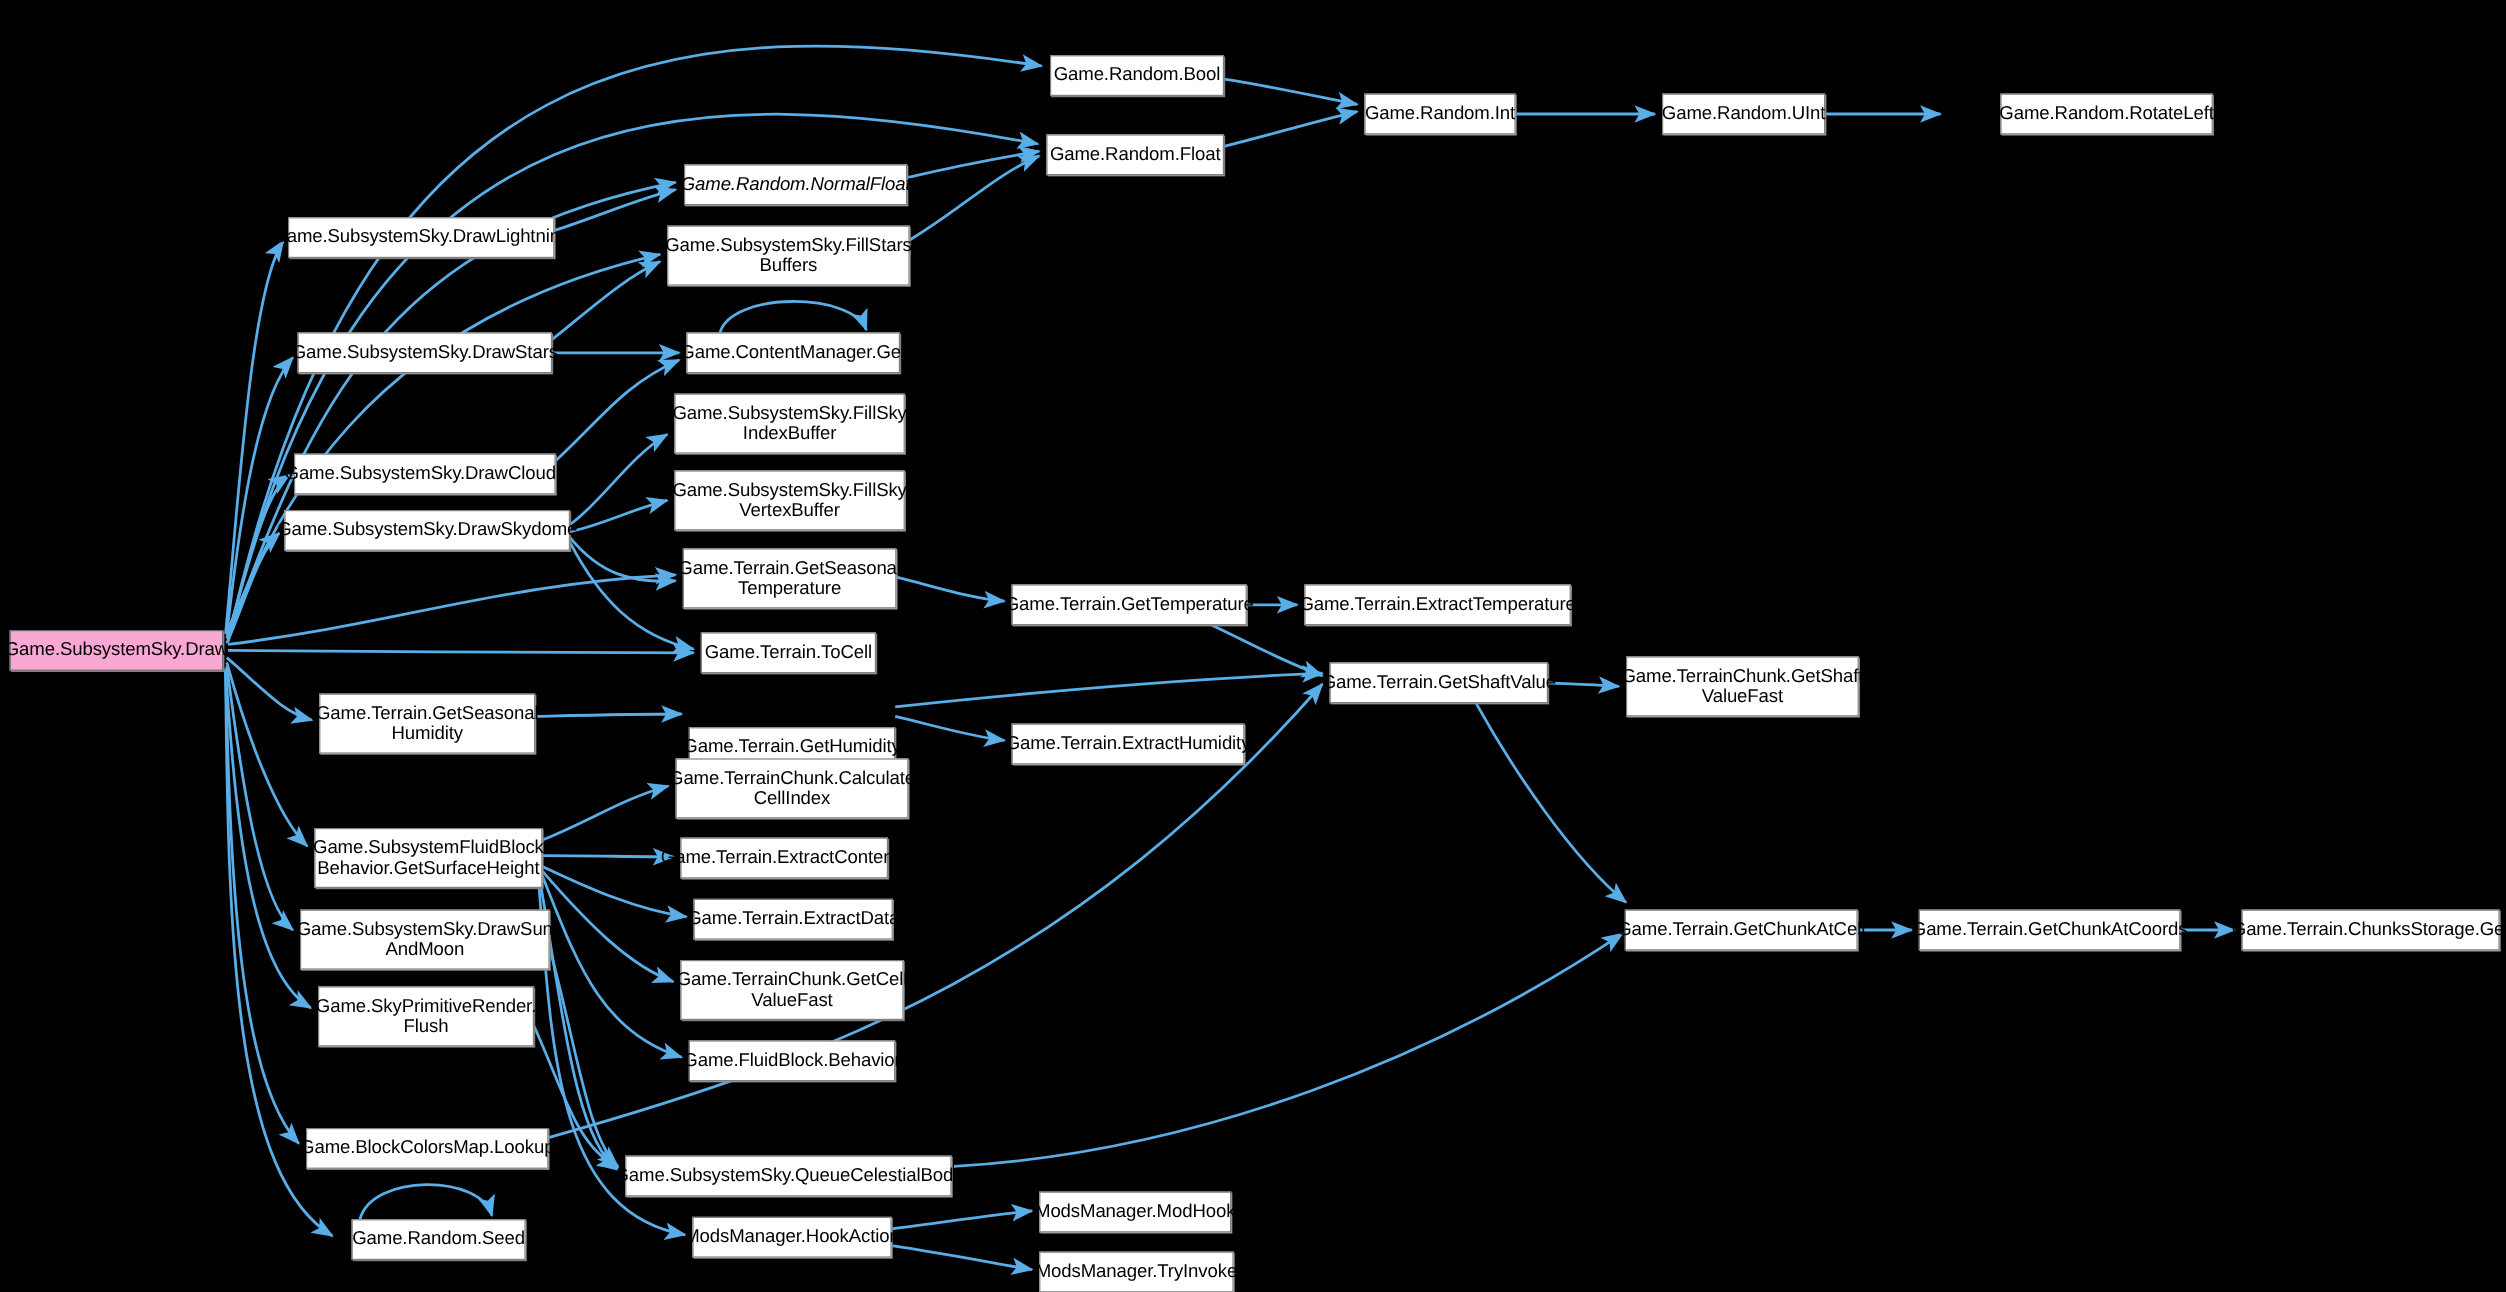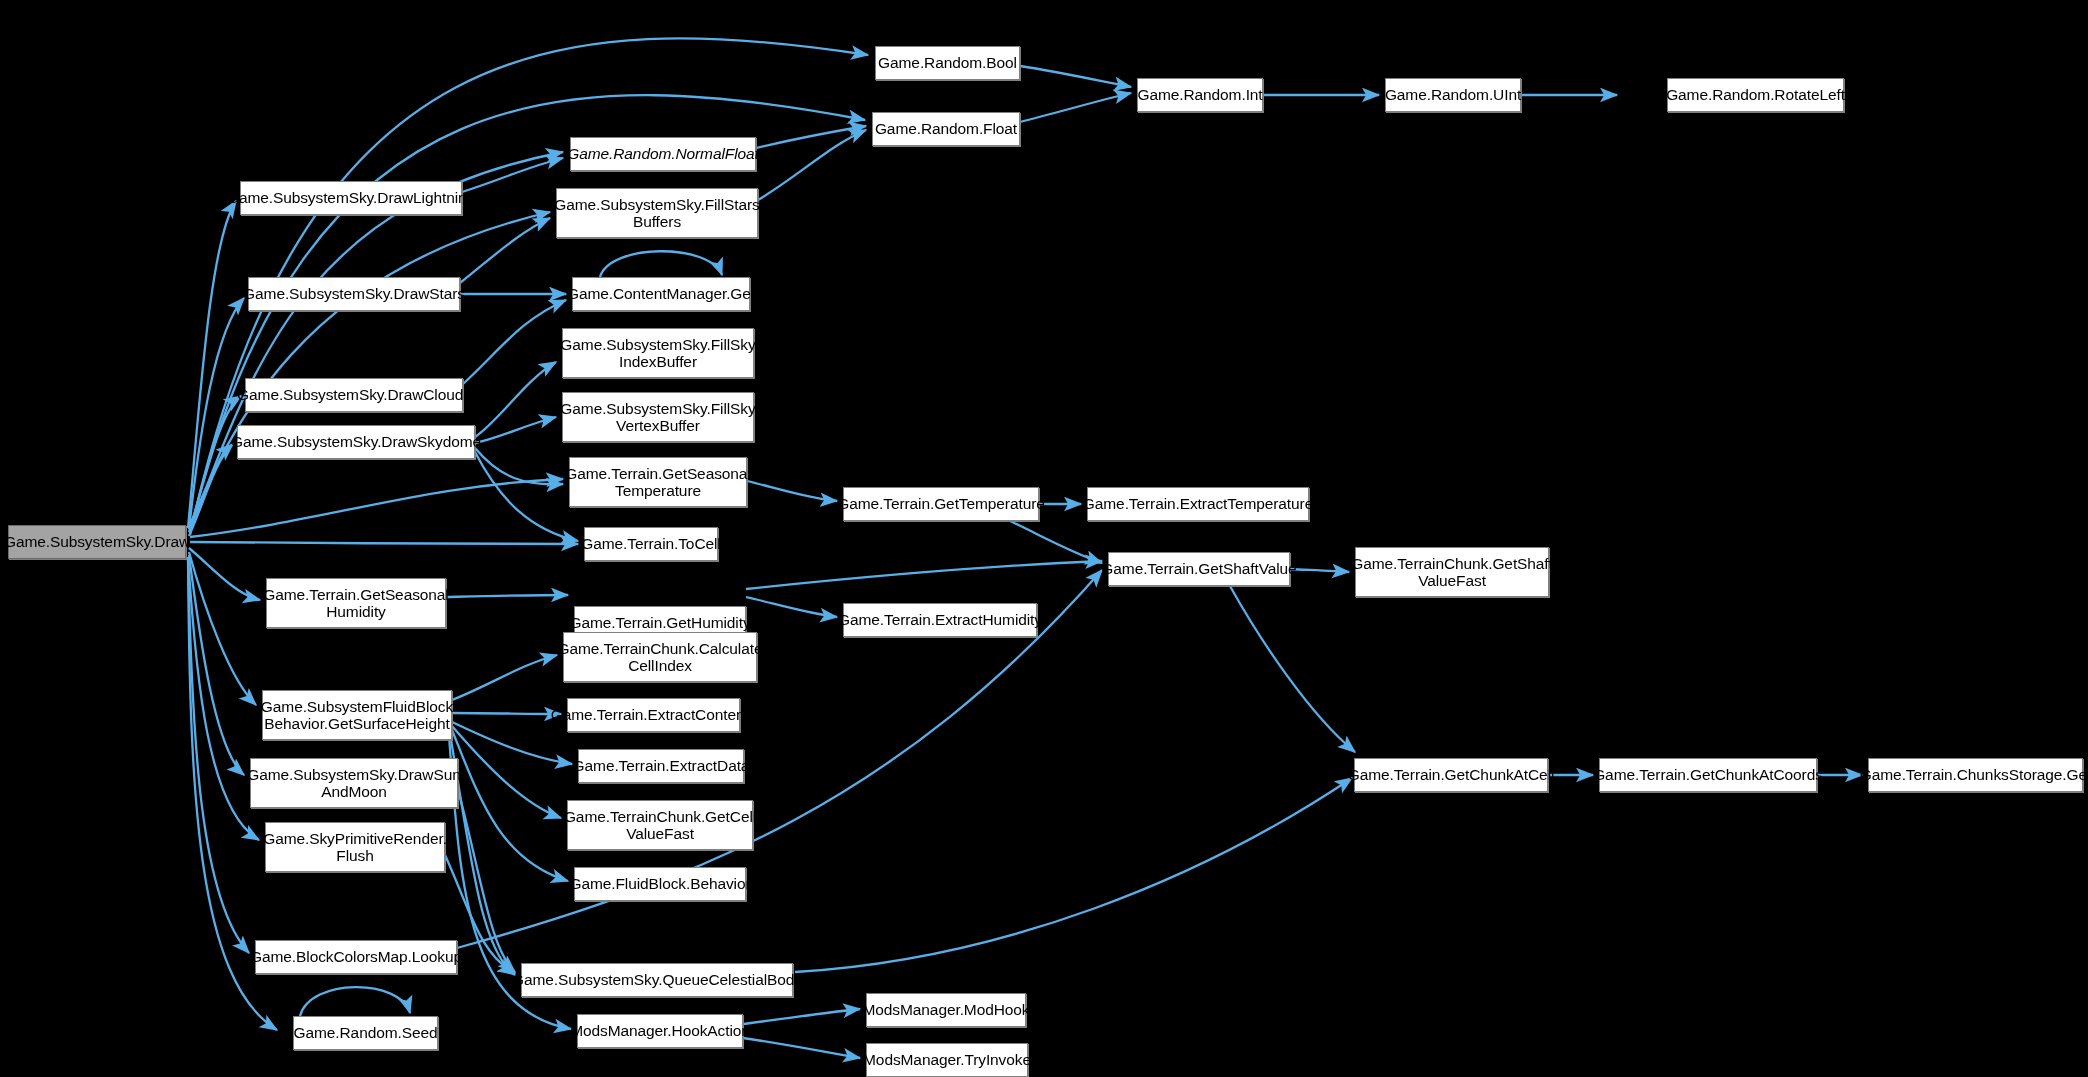--- a/index.html
+++ b/index.html
@@ -16,21 +16,21 @@
     display:flex;
     align-items:center;
     justify-content:center;
     text-align:center;
     font-size:15.5px;
     line-height:1.12;
     letter-spacing:-0.1px;
     white-space:pre-line;
     z-index:5;
   }
-  .node.root{background:#a3a3a3;border:1px solid #6b6b6b;}
+  .node.root{background:#f9a8d4;border:1px solid #6b6b6b;}
 </style>
 </head>
 <body>
 
 <div id="graph">
   <svg id="edges" viewBox="0 0 2088 1077" xmlns="http://www.w3.org/2000/svg">
     <defs>
       <marker id="arrow" markerWidth="9" markerHeight="9" refX="7.4" refY="3.2" orient="auto" markerUnits="strokeWidth">
         <path d="M0,0 L8,3.2 L0,6.4 L1.8,3.2 z" fill="#5aaee8"></path>
       </marker>
@@ -112,21 +112,21 @@
       <div class="node" style="left: 570px; top: 137px; width: 186px; height: 34px; font-style: italic;">Game.Random.NormalFloat</div>
       <div class="node" style="left: 556px; top: 188px; width: 202px; height: 50px;">Game.SubsystemSky.FillStars
 Buffers</div>
       <div class="node" style="left: 572px; top: 277px; width: 178px; height: 34px;">Game.ContentManager.Get</div>
       <div class="node" style="left: 562px; top: 328px; width: 192px; height: 50px;">Game.SubsystemSky.FillSky
 IndexBuffer</div>
       <div class="node" style="left: 562px; top: 392px; width: 192px; height: 50px;">Game.SubsystemSky.FillSky
 VertexBuffer</div>
       <div class="node" style="left: 569px; top: 457px; width: 178px; height: 50px;">Game.Terrain.GetSeasonal
 Temperature</div>
-      <div class="node" style="left: 584px; top: 527px; width: 134px; height: 34px;">Game.Terrain.ToCell</div>
+      <div class="node" style="left: 584px; top: 527px; width: 146px; height: 34px;">Game.Terrain.ToCell</div>
       <div class="node" style="left: 574px; top: 578px; width: 172px; height: 34px; margin-top: 28px;">Game.Terrain.GetHumidity</div>
       <div class="node" style="left: 563px; top: 632px; width: 194px; height: 50px;">Game.TerrainChunk.Calculate
 CellIndex</div>
       <div class="node" style="left: 567px; top: 698px; width: 173px; height: 34px;">Game.Terrain.ExtractContents</div>
       <div class="node" style="left: 578px; top: 749px; width: 166px; height: 34px;">Game.Terrain.ExtractData</div>
       <div class="node" style="left: 567px; top: 800px; width: 186px; height: 50px;">Game.TerrainChunk.GetCell
 ValueFast</div>
       <div class="node" style="left: 574px; top: 867px; width: 172px; height: 34px;">Game.FluidBlock.Behavior</div>
       <div class="node" style="left: 521px; top: 963px; width: 272px; height: 34px;">Game.SubsystemSky.QueueCelestialBody</div>
       <div class="node" style="left: 577px; top: 1014px; width: 166px; height: 34px;">ModsManager.HookAction</div>

